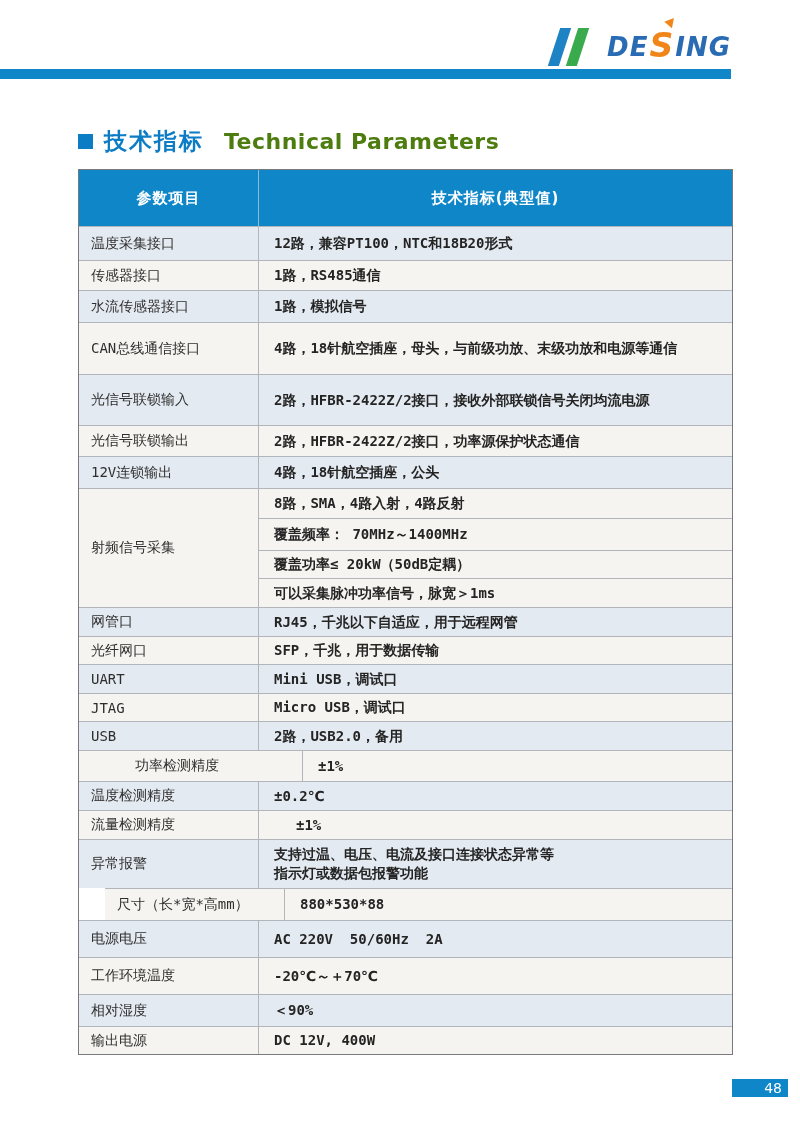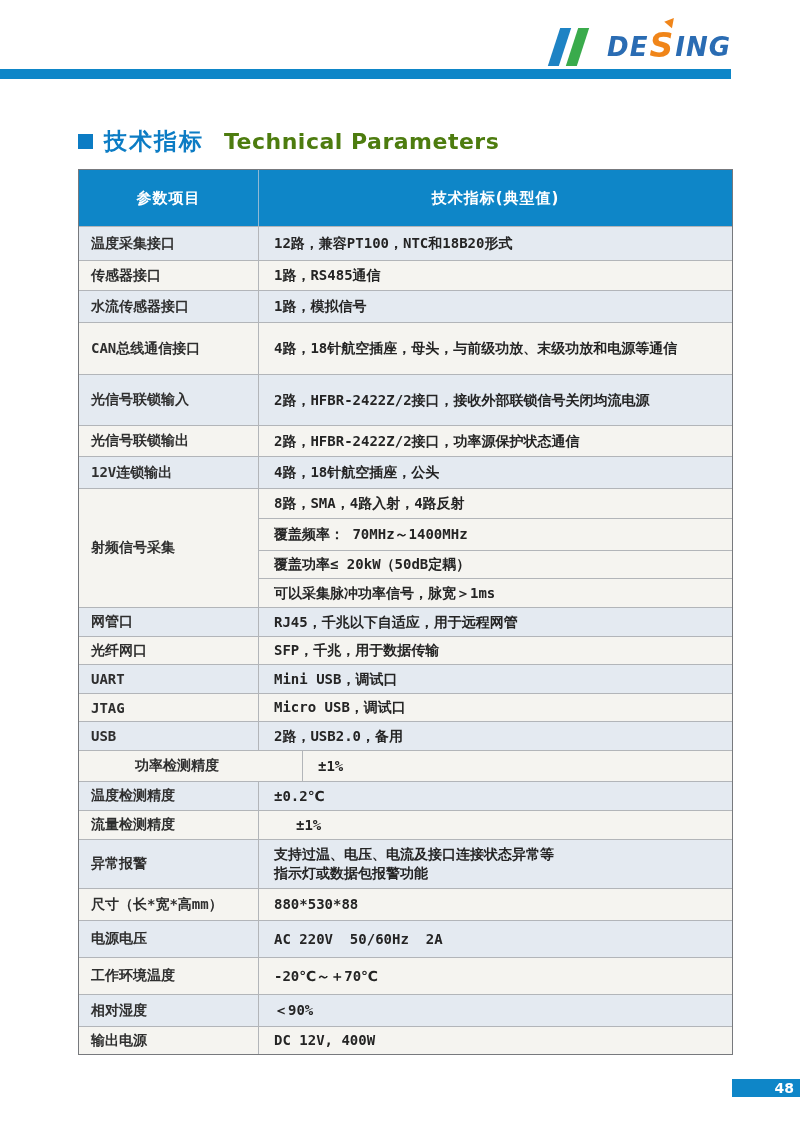--- a/index.html
+++ b/index.html
@@ -122,21 +122,21 @@
   .tint-blue  { background: #e4eaf1; }
   .tint-plain { background: #f5f4f0; }
 
   .cell-param {
     flex: 0 0 180px;
     display: flex;
     align-items: center;
     padding: 4px 6px 4px 12px;
     border-right: 1px solid #b2b5b9;
     font-size: 14px;
-    font-weight: bold;
+    font-weight: normal;
     color: #2e2e2e;
   }
   .cell-value {
     flex: 1;
     display: flex;
     align-items: center;
     padding: 4px 8px 4px 15px;
     font-size: 14px;
     font-weight: bold;
     color: #242424;
@@ -153,25 +153,25 @@
     display: flex;
     align-items: center;
     padding: 4px 8px 4px 15px;
   }
   .subrow + .subrow { border-top: 1px solid #b2b5b9; }
 
   
   .page-badge {
     position: absolute;
     left: 732px; top: 1079px;
-    width: 68px; height: 18px;
+    width: 56px; height: 18px;
     background: #0e86c8;
     color: #ffffff;
     font-size: 14px;
-    font-weight: bold;
+    font-weight: normal;
     line-height: 18px;
     text-align: right;
     padding-right: 6px;
   }
 </style>
 </head>
 <body>
 
 <div class="page">
 
@@ -256,21 +256,21 @@
         </div>
         <div class="trow tint-plain" style="min-height: 29px; gap: 22px;">
           <div class="cell-param">流量检测精度</div>
           <div class="cell-value">±1%</div>
         </div>
         <div class="trow tint-blue" style="min-height: 49px;">
           <div class="cell-param">异常报警</div>
           <div class="cell-value">支持过温、电压、电流及接口连接状态异常等
 指示灯或数据包报警功能</div>
         </div>
-        <div class="trow tint-plain" style="min-height: 32px;">
+        <div class="trow tint-plain" style="min-height: 32px; margin-left: 26px;">
           <div class="cell-param">尺寸（长*宽*高mm）</div>
           <div class="cell-value">880*530*88</div>
         </div>
         <div class="trow tint-blue" style="min-height: 37px;">
           <div class="cell-param">电源电压</div>
           <div class="cell-value">AC 220V  50/60Hz  2A</div>
         </div>
         <div class="trow tint-plain" style="min-height: 37px;">
           <div class="cell-param">工作环境温度</div>
           <div class="cell-value">-20℃～＋70℃</div>

